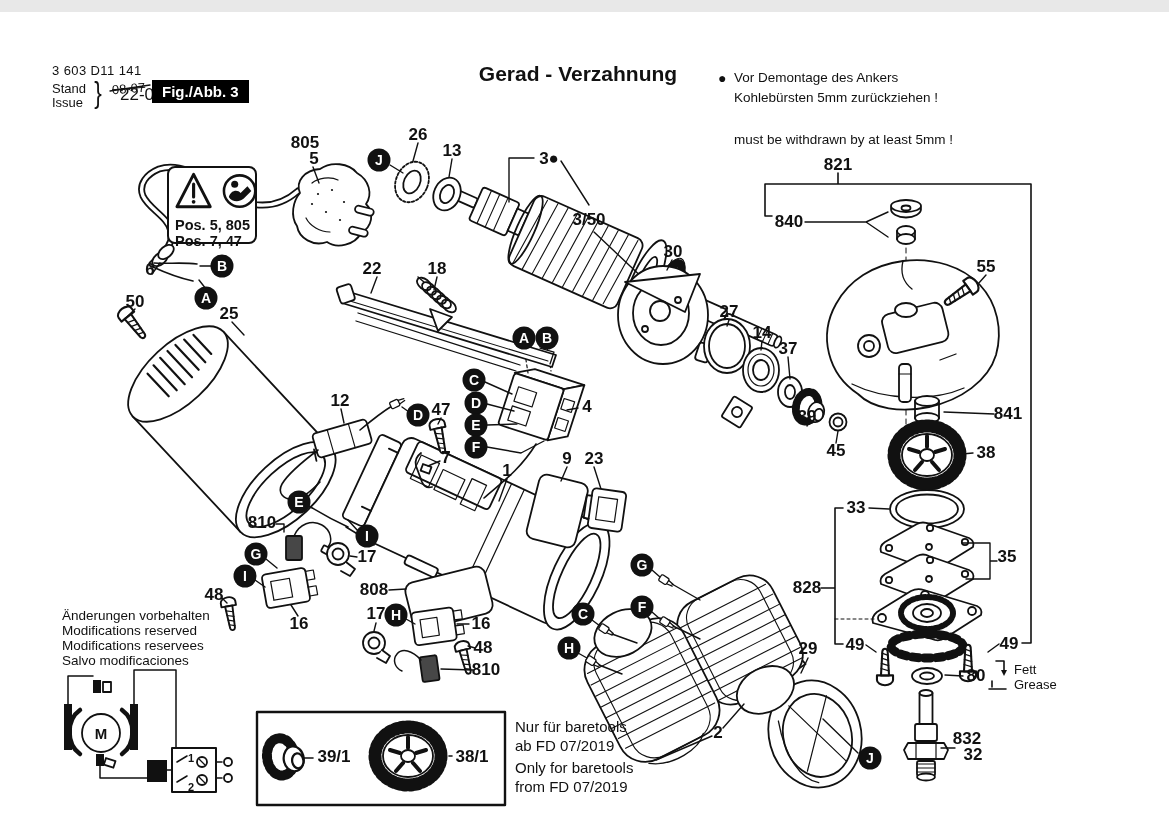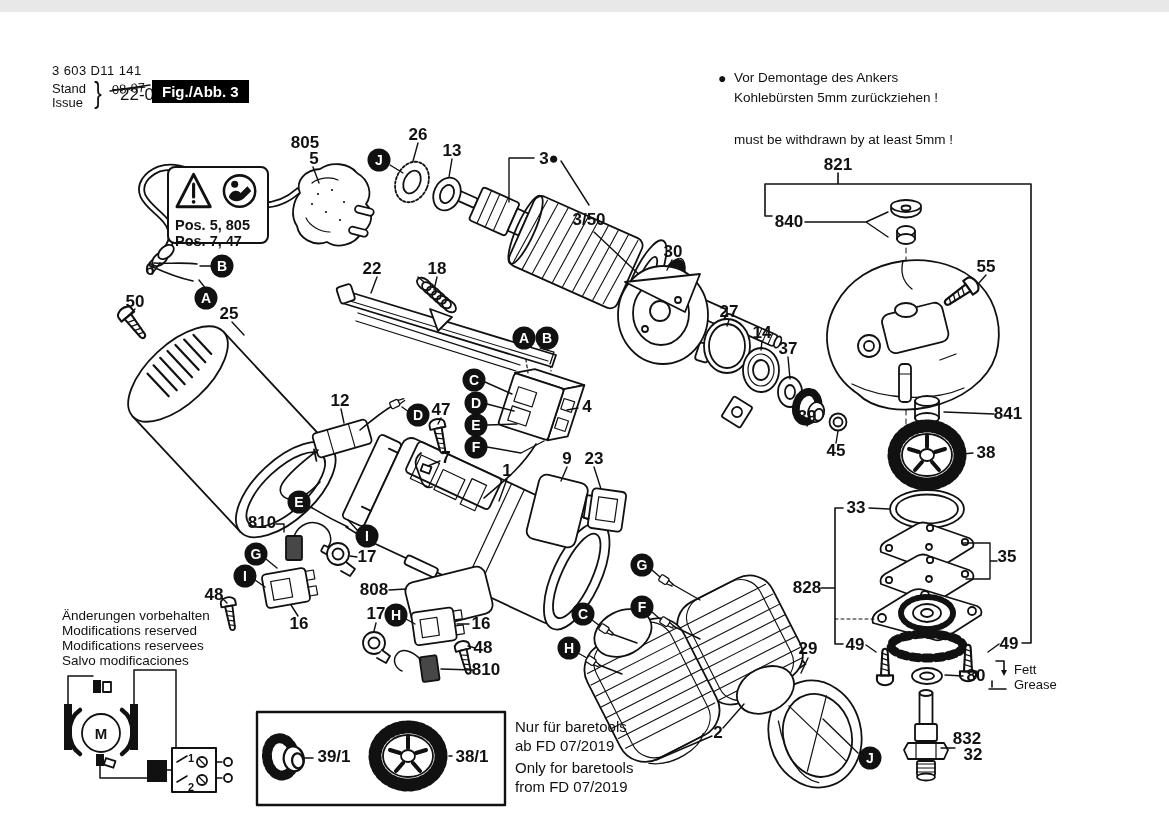--- a/index.html
+++ b/index.html
@@ -15,21 +15,21 @@
   .old-date{left:112px;top:69px;font-size:13px;text-decoration:line-through;transform:rotate(-4deg);}
   .new-date{left:120px;top:73px;font-size:17px;}
   .fig-badge{left:152px;top:68px;background:#000;color:#fff;font-weight:bold;font-size:15px;
              padding:3px 10px;}
   .page-title{left:578px;top:62px;transform:translate(-50%,-50%);font-size:21px;font-weight:bold;white-space:nowrap;}
   .notice-bullet{left:718px;top:58px;font-size:14px;}
   .notice{font-size:13.5px;white-space:nowrap;}
   .n-de0{left:734px;top:58px;} .n-de1{left:734px;top:78px;}
   .n-en0{left:734px;top:100px;} .n-en1{left:734px;top:120px;}
   
-  .warn-box{left:167px;top:154px;width:102px;height:78px;border:2px solid #111;border-radius:8px;
+  .warn-box{left:167px;top:154px;width:90px;height:78px;border:2px solid #111;border-radius:8px;
             background:#fff;box-sizing:border-box;padding:3px 0 0 6px;}
   .warn-line{font-weight:bold;font-size:14.5px;line-height:16px;}
   
   .grease{font-size:13px;line-height:14px;}
   .g-de{left:1014px;top:651px;} .g-en{left:1014px;top:666px;}
   .footer-note{font-size:13.5px;line-height:15.5px;left:62px;}
   .f0{top:596px;} .f1{top:611px;} .f2{top:626px;} .f3{top:641px;}
   .bt{font-size:15px;white-space:nowrap;}
   .bt0{left:515px;top:706px;} .bt1{left:515px;top:725px;}
   .bt2{left:515px;top:747px;} .bt3{left:515px;top:766px;}
@@ -430,20 +430,21 @@
   <path d="M110,79 L150,73" stroke-width="1.3"></path>
 </svg>
 
 <div class="abs doc-number">3 603 D11 141</div>
 <div class="abs si-label stand">Stand</div>
 <div class="abs si-label issue">Issue</div>
 <div class="abs brace">}</div>
 <div class="abs old-date">08-07</div>
 <div class="abs new-date">22-07-26</div>
 <div class="abs fig-badge">Fig./Abb. 3</div>
+<div class="abs page-title">Gerad - Verzahnung</div>
 
 <div class="abs notice-bullet">●</div>
 <div class="abs notice n-de0">Vor Demontage des Ankers</div>
 <div class="abs notice n-de1">Kohlebürsten 5mm zurückziehen !</div>
 <div class="abs notice n-en1">must be withdrawn by at least 5mm !</div>
 
 <div class="abs warn-box">
   <svg width="92" height="42" viewBox="0 0 94 42">
     <polygon points="19,3 36,36 2,36" fill="none" stroke="#111" stroke-width="3" stroke-linejoin="round"></polygon>
     <path d="M19,13 V26" stroke="#111" stroke-width="3.2" stroke-linecap="round"></path>

